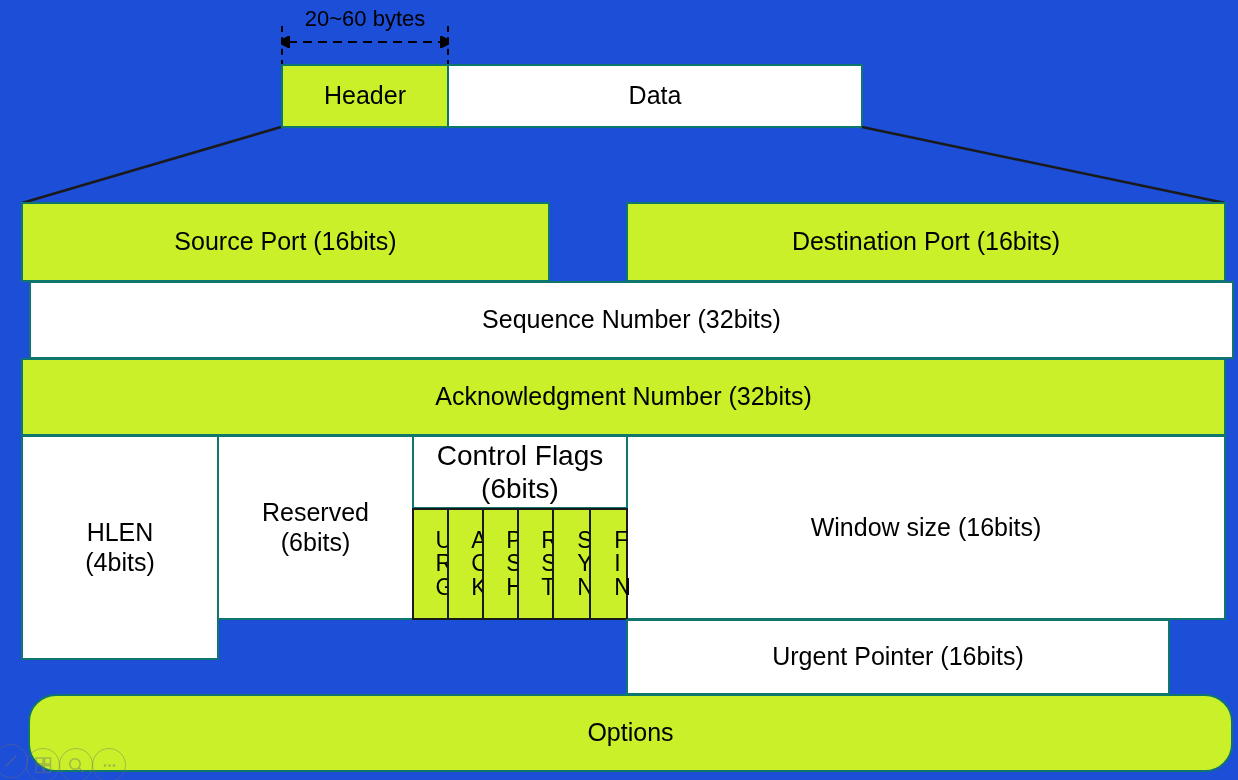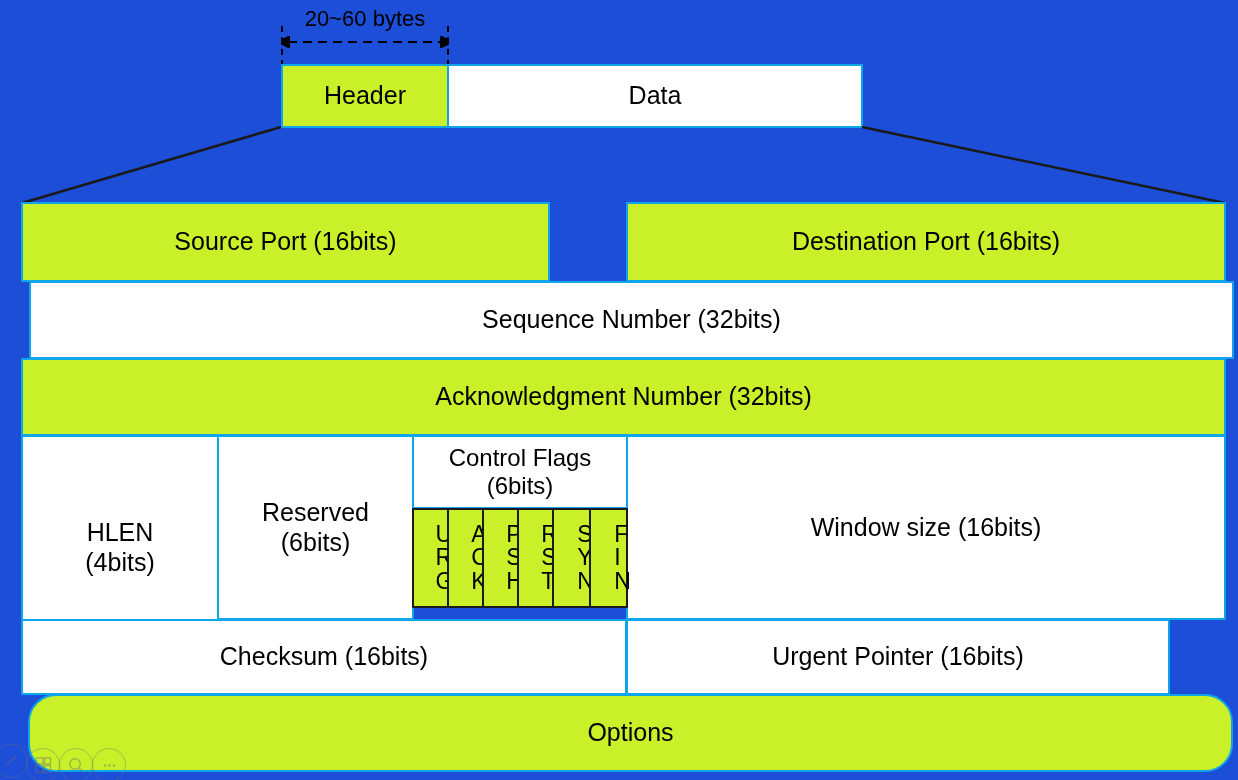--- a/index.html
+++ b/index.html
@@ -18,21 +18,21 @@
     overflow: hidden;
     background: #1d4ed8;
   }
 
   
   .abs { position: absolute; box-sizing: border-box; }
 
   .cell {
     position: absolute;
     box-sizing: border-box;
-    border: 2px solid #0ea5e9;
+    border: 2px solid #0f766e;
     display: flex;
     align-items: center;
     justify-content: center;
     text-align: center;
     line-height: 1.18;
     font-size: 25px;
     color: #000;
     background: #ffffff;
     white-space: pre-line;
   }
@@ -71,29 +71,29 @@
   
   #c-srcport  { left: 21px;  top: 202px; width: 529px; height: 80px; }
   #c-dstport  { left: 626px; top: 202px; width: 600px; height: 80px; }
   
   #c-seq      { left: 21px;  top: 281px; width: 1205px; height: 78px; margin-left: 8px; }
   
   #c-ack      { left: 21px;  top: 358px; width: 1205px; height: 78px; }
   
   #c-hlen     { left: 21px;  top: 435px; width: 198px; height: 225px; }
   #c-reserved { left: 217px; top: 435px; width: 197px; height: 185px; }
-  #c-cflags   { left: 412px; top: 435px; width: 216px; height: 74px; font-size: 24px; }
+  #c-cflags   { left: 412px; top: 435px; width: 216px; height: 74px; font-size: 28px; }
   #c-window   { left: 626px; top: 435px; width: 600px; height: 185px; }
   .flagcell {
     position: absolute;
     box-sizing: border-box;
     border: 2px solid #1a1a1a;
     background: #c9f029;
     top: 508px;
-    height: 100px;
+    height: 112px;
     display: flex;
     flex-direction: column;
     align-items: center;
     justify-content: center;
     font-size: 23px;
     line-height: 1.02;
     padding-left: 28px;
   }
   
   #c-checksum { left: 21px;  top: 619px; width: 606px; height: 76px; }
@@ -171,21 +171,20 @@
   <div class="flagcell" style="left:517px;width:37px;">R
 S
 T</div>
   <div class="flagcell" style="left:552px;width:39px;">S
 Y
 N</div>
   <div class="flagcell" style="left:589px;width:39px;">F
 I
 N</div>
 
-  <div class="cell" id="c-checksum">Checksum (16bits)</div>
   <div class="cell" id="c-urgent">Urgent Pointer (16bits)</div>
 
   <div class="cell green" id="c-options">Options</div>
 
   <div class="wm" id="wm-0">
     <svg width="18" height="18" viewBox="0 0 18 18">
       <line x1="3.5" y1="14.5" x2="14.5" y2="3.5" stroke="currentColor" stroke-width="1.5"></line>
     </svg>
   </div>
   <div class="wm" id="wm-1">

